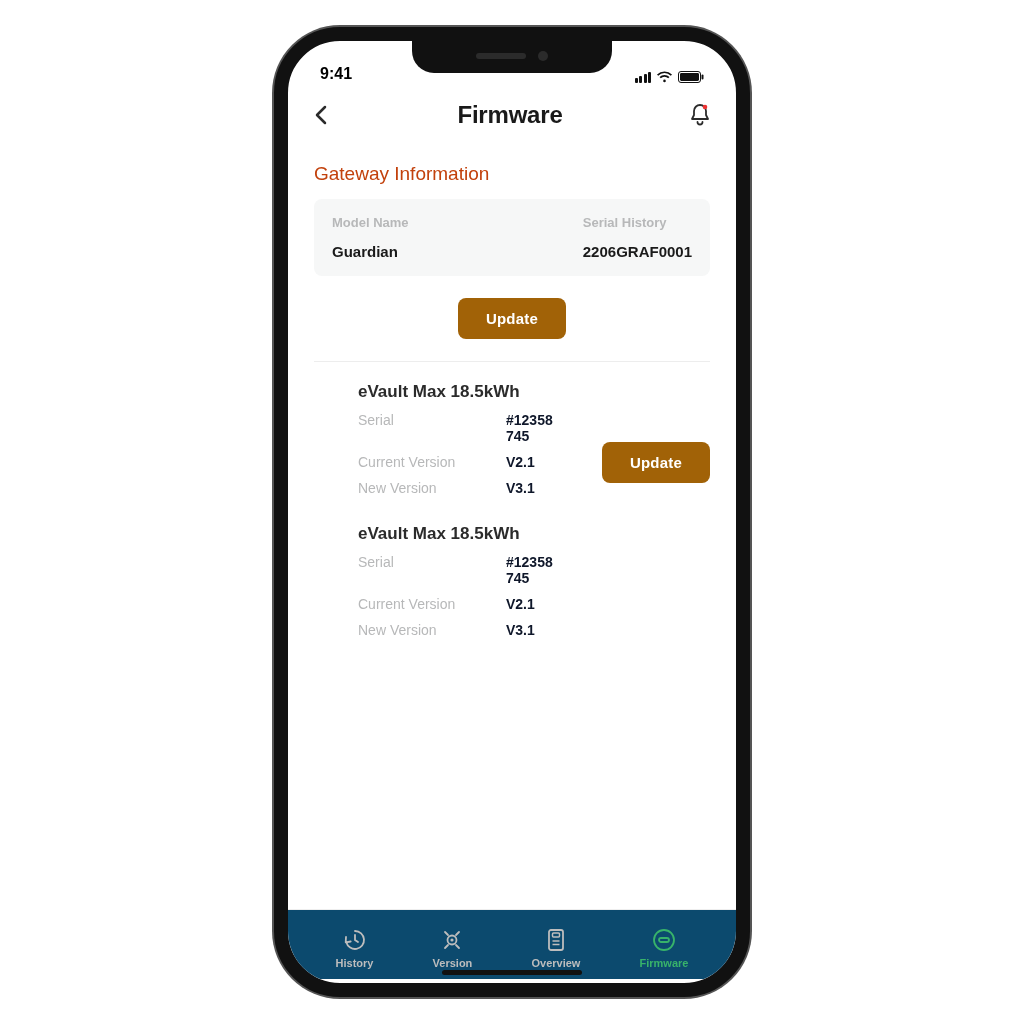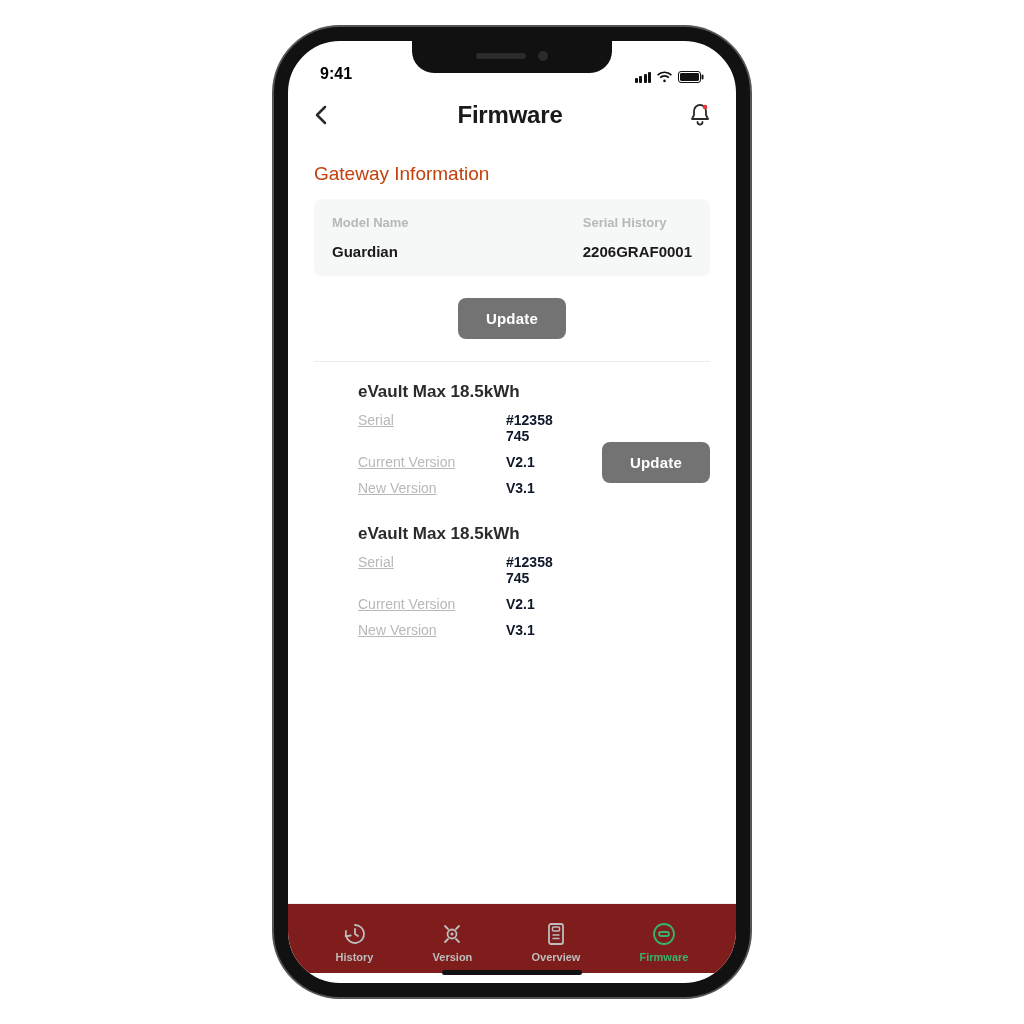--- a/index.html
+++ b/index.html
@@ -63,40 +63,40 @@
   .info-card {
     background:#f6f7f7; border-radius:8px;
     padding: 16px 18px;
     display:flex; justify-content:space-between;
   }
   .info-col { display:flex; flex-direction:column; gap:13px; }
   .info-col.right { align-items:flex-start; }
   .label { font-size:13px; color:#b7b8b9; font-weight:600; }
   .value { font-size:15px; color:#1a1a1a; font-weight:700; }
   .btn-green {
-    background:#737373; color:#fff; border:none;
+    background:#a16207; color:#fff; border:none;
     padding: 12px 28px; border-radius:8px;
     font-size:15px; font-weight:600; letter-spacing:0.2px;
     cursor:pointer;
   }
   .btn-row { display:flex; justify-content:center; margin:22px 0; }
   .divider { height:1px; background:#ededed; margin: 8px 0 20px; }
   .device-block { margin-bottom: 28px; position:relative;margin-left:44px; }
   .device-title { font-size:17px; font-weight:700; color:#2b2b2b; margin-bottom:10px; }
   .spec-grid { display:grid; grid-template-columns: 140px 1fr; row-gap:10px; column-gap:8px; font-size:14px; }
-  .spec-label { color:#b7b8b9; font-weight:500;text-decoration:underline; }
+  .spec-label { color:#b7b8b9; font-weight:500; }
   .spec-value { color:#0f172a; font-weight:700; }
   .device-update {
     position:absolute; right:0; top:60px;
   }
   .tabbar {
     height: 70px; border-top:1px solid #eee;
     display:flex; justify-content:space-around; align-items:center;
-    margin: 10px -20px; padding: 6px 18px 0;
-    background:#7f1d1d;
+    margin: 4px -20px; padding: 6px 18px 0;
+    background:#0c4a6e;
   }
   .tab { display:flex; flex-direction:column; align-items:center; gap:4px; color:#bdbdbd; font-size:11px; font-weight:600; cursor:pointer; }
   .tab.active { color:#38b36a; }
   .tab svg { display:block; }
   .home-indicator {
     position:absolute; bottom:8px; left:50%; transform:translateX(-50%);
     width:140px; height:5px; background:#111; border-radius:3px;
   }
   .bell-dot { fill:#e33; }
 </style>

